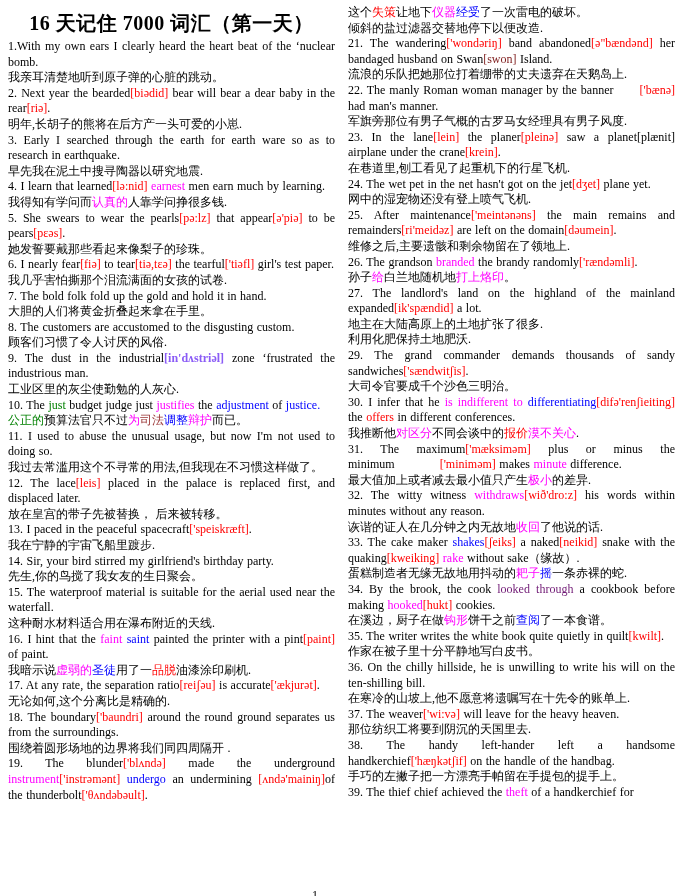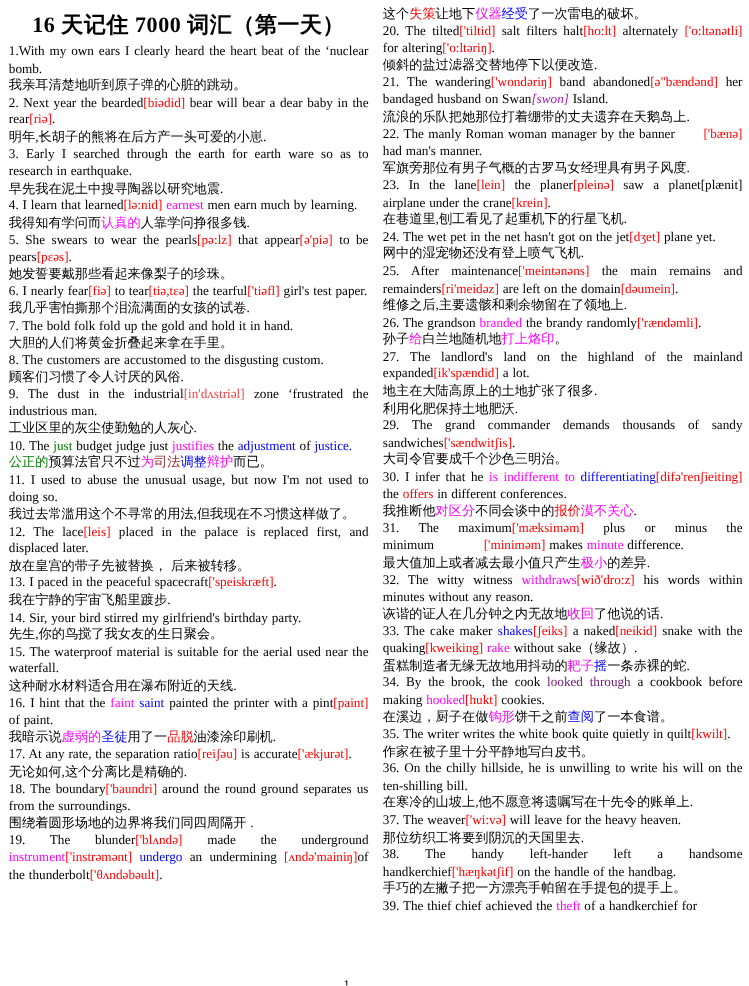--- a/index.html
+++ b/index.html
@@ -33,21 +33,21 @@
           <p class="blk"><span>4. I learn that learned</span><span style="color: rgb(255, 0, 0);">[lə:nid]</span><span> </span><span style="color: rgb(255, 0, 255);">earnest</span><span> men earn much by learning.</span></p>
           <p class="blk"><span>我得知有学问而</span><span style="color: rgb(255, 0, 255);">认真的</span><span>人靠学问挣很多钱.</span></p>
           <p class="blk"><span>5. She swears to wear the pearls</span><span style="color: rgb(255, 0, 0);">[pə:lz]</span><span> that appear</span><span style="color: rgb(255, 0, 0);">[ə'piə]</span><span> to be pears</span><span style="color: rgb(255, 0, 0);">[pɛəs]</span><span>.</span></p>
           <p class="blk"><span>她发誓要戴那些看起来像梨子的珍珠。</span></p>
           <p class="blk"><span>6. I nearly fear</span><span style="color: rgb(255, 0, 0);">[fiə]</span><span> to tear</span><span style="color: rgb(255, 0, 0);">[tiə,tɛə]</span><span> the tearful</span><span style="color: rgb(255, 0, 0);">['tiəfl]</span><span> girl's test paper.</span></p>
           <p class="blk"><span>我几乎害怕撕那个泪流满面的女孩的试卷.</span></p>
           <p class="blk"><span>7. The bold folk fold up the gold and hold it in hand.</span></p>
           <p class="blk"><span>大胆的人们将黄金折叠起来拿在手里。</span></p>
           <p class="blk"><span>8. The customers are accustomed to the disgusting custom.</span></p>
           <p class="blk"><span>顾客们习惯了令人讨厌的风俗.</span></p>
-          <p class="blk"><span>9. The dust in the industrial</span><span style="color: #ef4444;">[in'dʌstriəl]</span><span> zone ‘frustrated the industrious man.</span></p>
+          <p class="blk"><span>9. The dust in the industrial</span><span style="color: #8b5cf6; font-weight: bold;">[in'dʌstriəl]</span><span> zone ‘frustrated the industrious man.</span></p>
           <p class="blk"><span>工业区里的灰尘使勤勉的人灰心.</span></p>
           <p class="blk"><span>10. The </span><span style="color: rgb(0, 128, 0);">just</span><span> budget judge just </span><span style="color: rgb(255, 0, 255);">justifies</span><span> the </span><span style="color: rgb(0, 0, 255);">adjustment</span><span> of </span><span style="color: rgb(0, 0, 255);">justice.</span></p>
           <p class="blk"><span style="color: rgb(0, 128, 0);">公正的</span><span>预算法官只不过</span><span style="color: rgb(255, 0, 255);">为</span><span style="color: rgb(153, 51, 51);">司法</span><span style="color: rgb(0, 0, 255);">调整</span><span style="color: rgb(255, 0, 255);">辩护</span><span>而已。</span></p>
           <p class="blk"><span>11. I used to abuse the unusual usage, but now I'm not used to doing so.</span></p>
           <p class="blk"><span>我过去常滥用这个不寻常的用法,但我现在不习惯这样做了。</span></p>
           <p class="blk"><span>12. The lace</span><span style="color: rgb(255, 0, 0);">[leis]</span><span> placed in the palace is replaced first, and displaced later.</span></p>
           <p class="blk"><span>放在皇宫的带子先被替换， 后来被转移。</span></p>
           <p class="blk"><span>13. I paced in the peaceful spacecraft</span><span style="color: rgb(255, 0, 0);">['speiskræft]</span><span>.</span></p>
           <p class="blk"><span>我在宁静的宇宙飞船里踱步.</span></p>
           <p class="blk"><span>14. Sir, your bird stirred my girlfriend's birthday party.</span></p>
@@ -59,23 +59,22 @@
           <p class="blk"><span>17. At any rate, the separation ratio</span><span style="color: rgb(255, 0, 0);">[reiʃəu]</span><span> is accurate</span><span style="color: rgb(255, 0, 0);">['ækjurət]</span><span>.</span></p>
           <p class="blk"><span>无论如何,这个分离比是精确的.</span></p>
           <p class="blk"><span>18. The boundary</span><span style="color: rgb(255, 0, 0);">['baundri]</span><span> around the round ground separates us from the surroundings.</span></p>
           <p class="blk"><span>围绕着圆形场地的边界将我们同四周隔开 .</span></p>
           <p class="blk"><span>19. The blunder</span><span style="color: rgb(255, 0, 0);">['blʌndə]</span><span> made the underground </span><span style="color: rgb(255, 0, 255);">instrument</span><span style="color: rgb(255, 0, 0);">['instrəmənt]</span><span> </span><span style="color: rgb(0, 0, 255);">undergo</span><span> an undermining </span><span style="color: rgb(255, 0, 0);">[ʌndə'mainiŋ]</span><span>of the thunderbolt</span><span style="color: rgb(255, 0, 0);">['θʌndəbəult]</span><span>.</span></p>
         </div>
     </div>
     <div class="col">
       <div id="col-right">
           <p class="blk"><span>这个</span><span style="color: rgb(255, 0, 0);">失策</span><span>让地下</span><span style="color: rgb(255, 0, 255);">仪器</span><span style="color: rgb(0, 0, 255);">经受</span><span>了一次雷电的破坏。</span></p>
-          <p class="blk"><span>20. The tilted</span><span style="color: rgb(255, 0, 0);">['tiltid]</span><span> salt filters halt</span><span style="color: rgb(255, 0, 0);">[ho:lt]</span><span> alternately </span><span style="color: rgb(255, 0, 0);">['o:ltənətli]</span><span> for altering</span><span style="color: rgb(255, 0, 0);">['o:ltəriŋ]</span><span>.</span></p>
           <p class="blk"><span>倾斜的盐过滤器交替地停下以便改造.</span></p>
-          <p class="blk"><span>21. The wandering</span><span style="color: rgb(255, 0, 0);">['wondəriŋ]</span><span> band abandoned</span><span style="color: rgb(255, 0, 0);">[ə"bændənd]</span><span> her bandaged husband on Swan</span><span style="color: #a21caf; font-style: italic;">[swon]</span><span> Island.</span></p>
+          <p class="blk"><span>21. The wandering</span><span style="color: rgb(255, 0, 0);">['wondəriŋ]</span><span> band abandoned</span><span style="color: rgb(255, 0, 0);">[ə"bændənd]</span><span> her bandaged husband on Swan</span><span style="color: #7f1d1d;">[swon]</span><span> Island.</span></p>
           <p class="blk"><span>流浪的乐队把她那位打着绷带的丈夫遗弃在天鹅岛上.</span></p>
           <p class="blk"><span>22. The manly Roman woman manager by the banner</span><span style="color: rgb(255, 0, 0); padding-left: 26px;">['bænə]</span><span> had man's manner.</span></p>
           <p class="blk"><span>军旗旁那位有男子气概的古罗马女经理具有男子风度.</span></p>
           <p class="blk"><span>23. In the lane</span><span style="color: rgb(255, 0, 0);">[lein]</span><span> the planer</span><span style="color: rgb(255, 0, 0);">[pleinə]</span><span> saw a planet</span><span style="color: #000000;">[plænit]</span><span> airplane under the crane</span><span style="color: rgb(255, 0, 0);">[krein]</span><span>.</span></p>
           <p class="blk"><span>在巷道里,刨工看见了起重机下的行星飞机.</span></p>
           <p class="blk"><span>24. The wet pet in the net hasn't got on the jet</span><span style="color: rgb(255, 0, 0);">[dʒet]</span><span> plane yet.</span></p>
           <p class="blk"><span>网中的湿宠物还没有登上喷气飞机.</span></p>
           <p class="blk"><span>25. After maintenance</span><span style="color: rgb(255, 0, 0);">['meintənəns]</span><span> the main remains and remainders</span><span style="color: rgb(255, 0, 0);">[ri'meidəz]</span><span> are left on the domain</span><span style="color: rgb(255, 0, 0);">[dəumein]</span><span>.</span></p>
           <p class="blk"><span>维修之后,主要遗骸和剩余物留在了领地上.</span></p>
           <p class="blk"><span>26. The grandson </span><span style="color: rgb(255, 0, 255);">branded</span><span> the brandy randomly</span><span style="color: rgb(255, 0, 0);">['rændəmli]</span><span>.</span></p>

